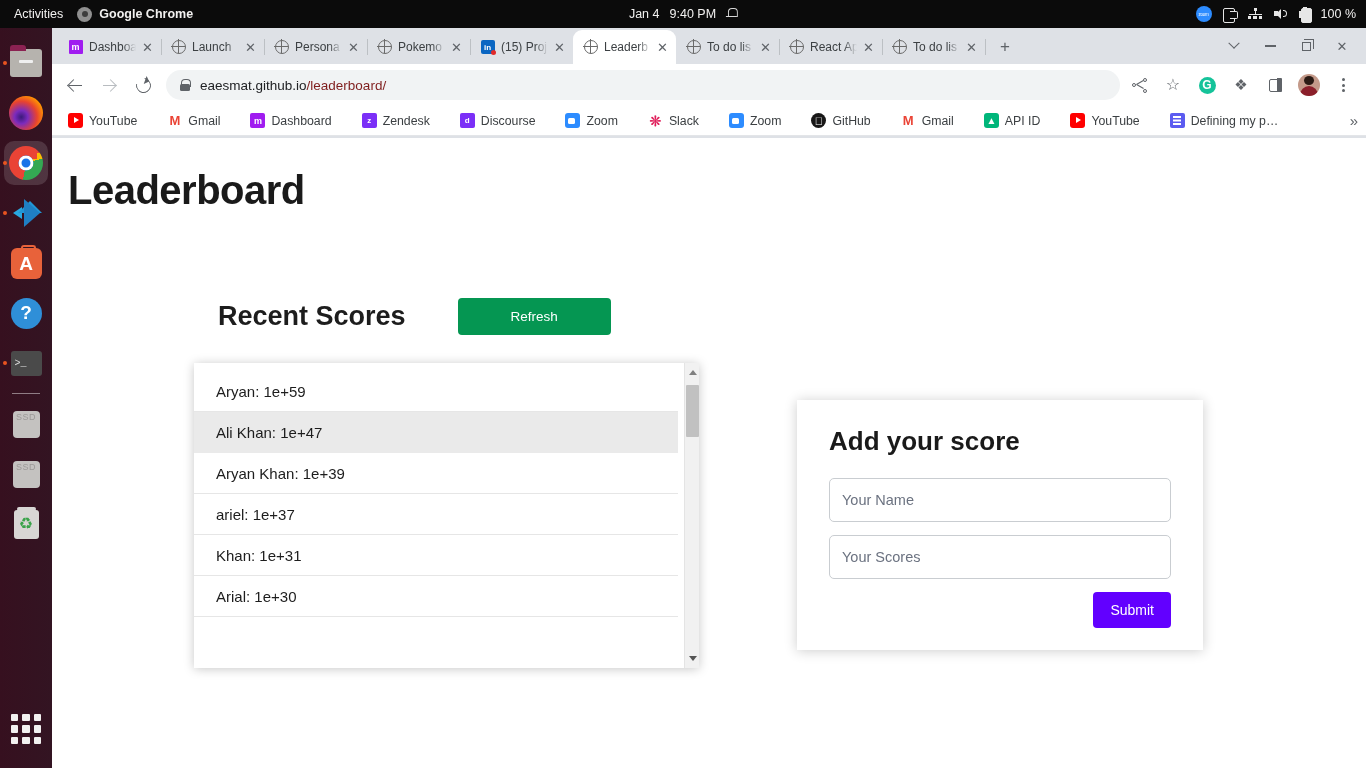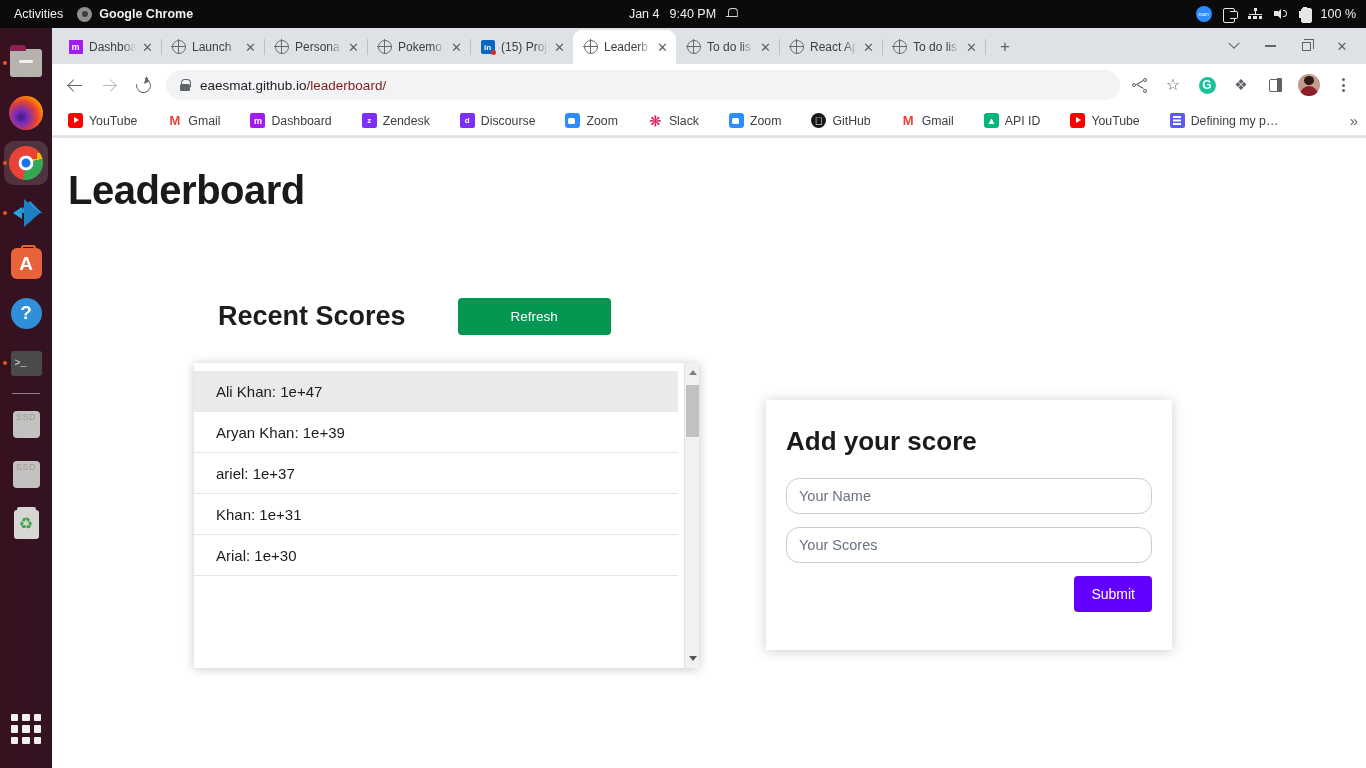--- a/index.html
+++ b/index.html
@@ -244,30 +244,30 @@
   }
   .score-row.alt { background:#eaeaea; border-bottom-color:#eaeaea; }
   #sb-track { width:15px; background:#f1f1f1; border-left:1px solid #e4e4e4; position:relative; }
   #sb-up, #sb-dn { position:absolute; left:0; width:15px; height:15px; display:flex;align-items:center;justify-content:center;}
   #sb-up{top:2px;} #sb-dn{bottom:2px;}
   .tri-u{width:0;height:0;border-left:4px solid transparent;border-right:4px solid transparent;border-bottom:5px solid #808080;}
   .tri-d{width:0;height:0;border-left:4px solid transparent;border-right:4px solid transparent;border-top:5px solid #555;}
   #sb-thumb{position:absolute;left:1px;top:22px;width:13px;height:52px;background:#c1c1c1;border-radius:1px;}
 
   #addcard {
-    position:absolute; left:714px; top:262px;
+    position:absolute; left:745px; top:262px;
     width:406px; height:250px;
     background:#ffffff;
     box-shadow: 0 1px 12px rgba(0,0,0,0.20);
-    padding:26px 20px;
+    padding:26px 32px;
   }
   #addtitle { font-size:26px; font-weight:bold; color:#1a1a1a; margin-bottom:21px; }
   .field {
-    width:100%; height:36px;
-    border:1px solid #c9cdd1; border-radius:13px;
+    width:100%; height:44px;
+    border:1px solid #c9cdd1; border-radius:5px;
     padding:0 12px; font-size:14.5px; color:#6b7280;
     font-family:"Liberation Sans", sans-serif;
     outline:none; display:block; margin-bottom:13px;
     background:#fff;
   }
   .field::placeholder { color:#6b7280; }
   #submit-row { display:flex; justify-content:flex-end; margin-top:10px; }
   #submit-btn {
     background:#6200ff; color:#fff; border:none; border-radius:4px;
     padding:10px 17px; font-size:14px; cursor:pointer;
@@ -565,20 +565,21 @@
   <div id="page">
     <div id="pagetitle">Leaderboard</div>
 
     <div id="recent-head">
       <div id="recent-title">Recent Scores</div>
       <button id="refresh-btn">Refresh</button>
     </div>
 
     <div id="scorebox">
       <div id="scorelist">
+        <div class="score-row">Aryan: 1e+59</div>
         <div class="score-row alt">Ali Khan: 1e+47</div>
         <div class="score-row">Aryan Khan: 1e+39</div>
         <div class="score-row">ariel: 1e+37</div>
         <div class="score-row">Khan: 1e+31</div>
         <div class="score-row">Arial: 1e+30</div>
       </div>
       <div id="sb-track">
         <div id="sb-up">
             <span class="tri-u"></span>
           </div>

